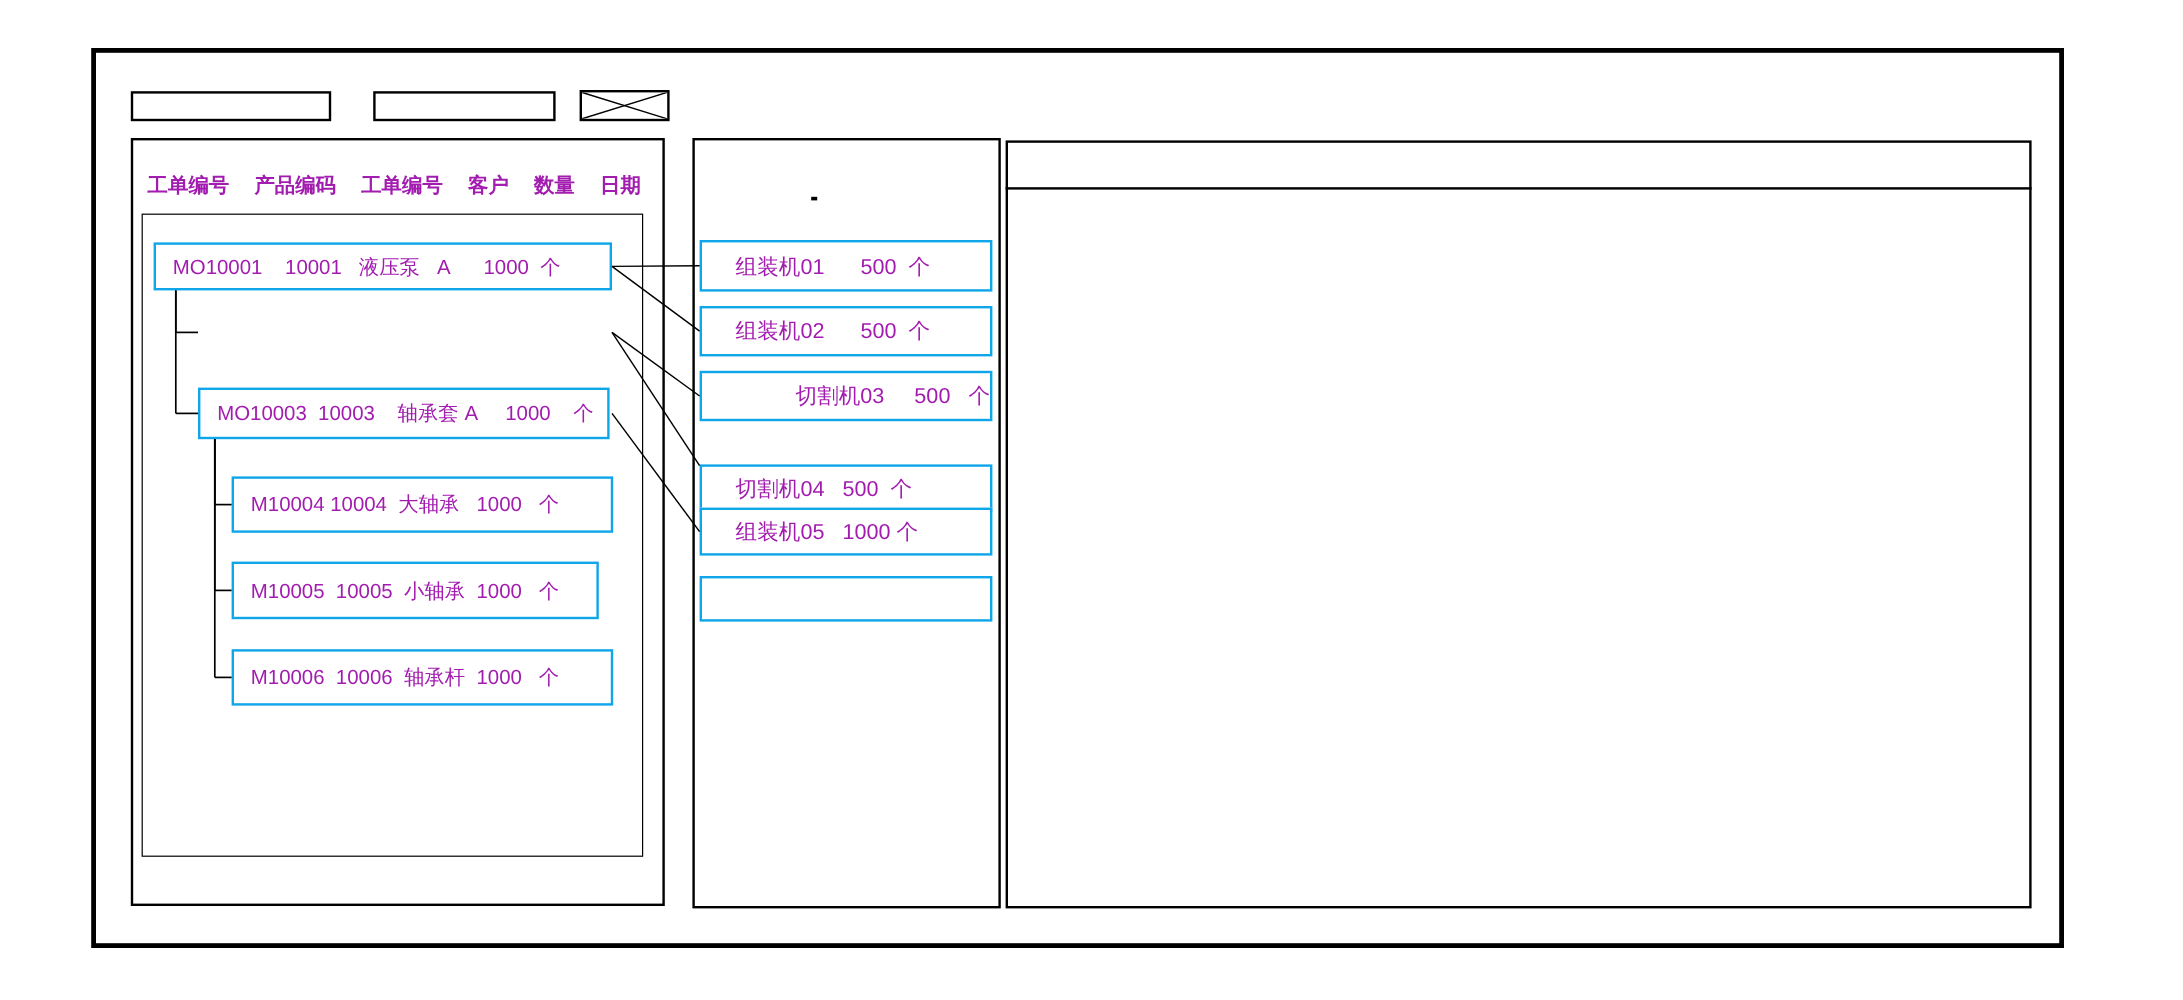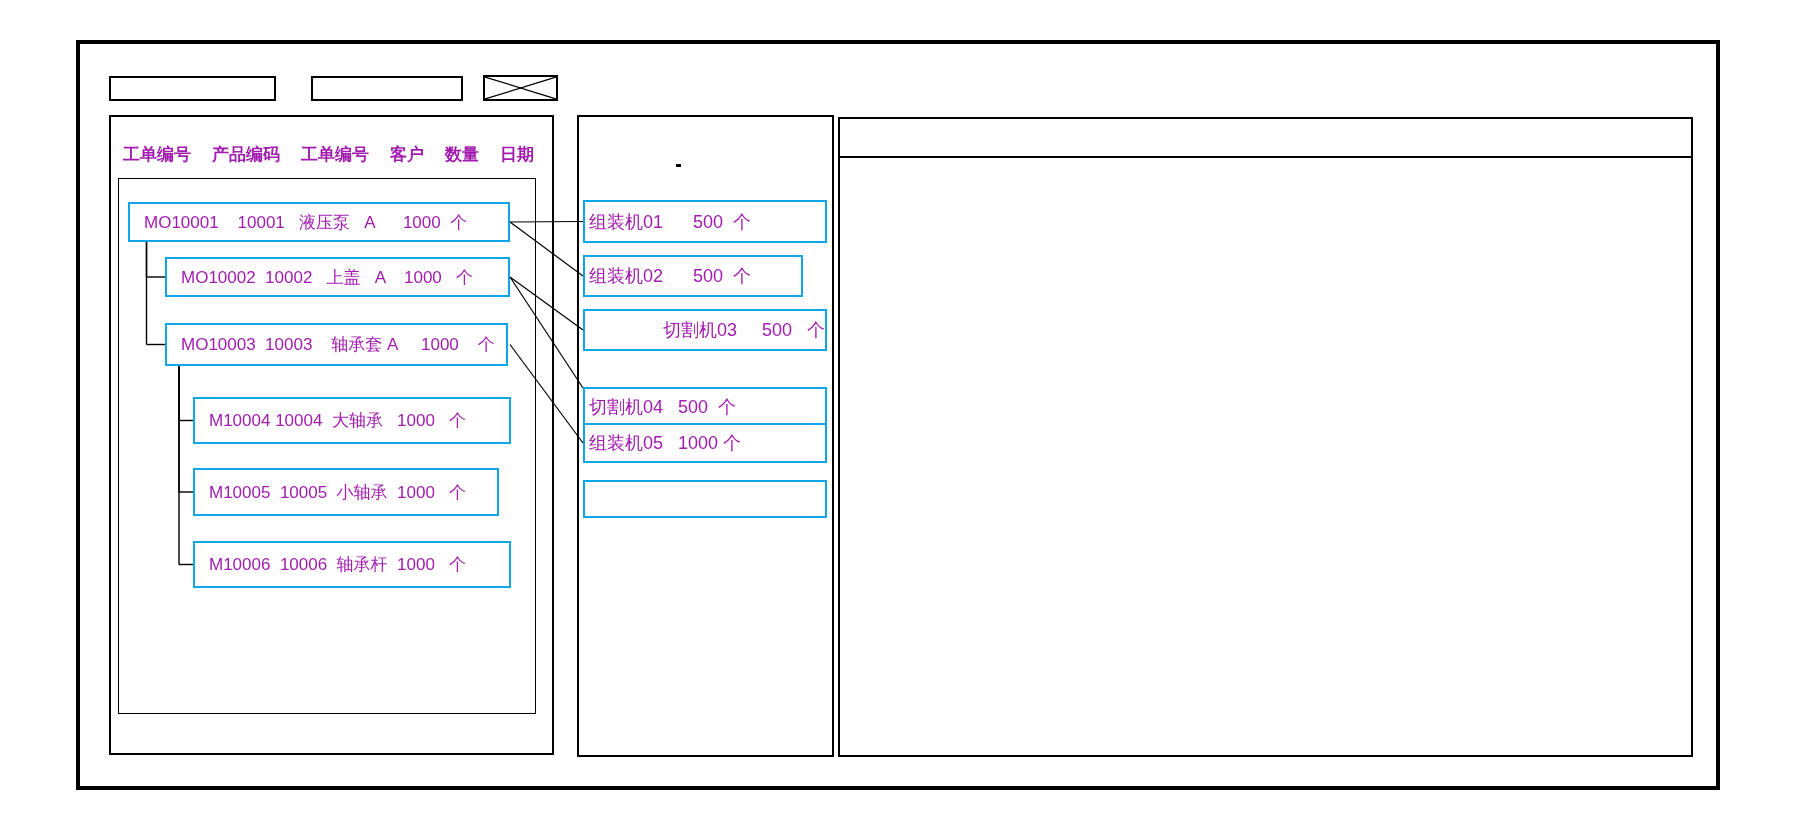--- a/index.html
+++ b/index.html
@@ -30,29 +30,29 @@
     font-size:17px;font-weight:bold;white-space:nowrap;}
   
   #tree-frame{left:118px;top:178px;width:418px;height:536px;border:1.5px solid #000;background:#fff;}
   
   .tnode,.mnode{
     border:2px solid #0ea5e9;background:#fff;
     font-size:17px;display:flex;align-items:center;
     white-space:pre;overflow:hidden;z-index:2;
   }
   .tnode{padding-left:14px;}
-  .mnode{padding-left:4px;font-size:18px;}
+  .mnode{padding-left:28px;font-size:18px;}
   #tnode-0{left:128px;top:202px;width:382px;height:40px;}
   #tnode-1{left:165px;top:257px;width:345px;height:40px;}
   #tnode-2{left:165px;top:323px;width:343px;height:43px;}
   #tnode-3{left:193px;top:397px;width:318px;height:47px;}
   #tnode-4{left:193px;top:468px;width:306px;height:48px;text-align:right;}
   #tnode-5{left:193px;top:541px;width:318px;height:47px;text-align:center;}
   #mnode-0{left:583px;top:200px;width:244px;height:43px;}
-  #mnode-1{left:583px;top:255px;width:220px;height:42px;}
+  #mnode-1{left:583px;top:255px;width:244px;height:42px;}
   #mnode-2{left:583px;top:309px;width:244px;height:42px;justify-content:flex-end;}
   #mnode-3{left:583px;top:387px;width:244px;height:40px;}
   #mnode-4{left:583px;top:423px;width:244px;height:40px;}
   #mnode-5{left:583px;top:480px;width:244px;height:38px;}
   
   #dot-mark{left:676px;top:164px;width:5px;height:3px;background:#000;}
   
   #overlay{left:0;top:0;width:1819px;height:833px;pointer-events:none;z-index:5;}
 </style>
 </head>
@@ -82,23 +82,20 @@
     <span>工单编号</span>
     <span>客户</span>
     <span>数量</span>
     <span>日期</span>
   </div>
 
   <div id="tree-frame" class="abs"></div>
 
   <div id="tnode-0" class="abs tnode">
     <span>MO10001    10001   液压泵   A      1000  个</span>
-  </div>
-  <div id="tnode-1" class="abs tnode">
-    <span>MO10002  10002   上盖   A    1000   个</span>
   </div>
   <div id="tnode-2" class="abs tnode">
     <span>MO10003  10003    轴承套 A     1000    个</span>
   </div>
   <div id="tnode-3" class="abs tnode">
     <span>M10004 10004  大轴承   1000   个</span>
   </div>
   <div id="tnode-4" class="abs tnode">
     <span>M10005  10005  小轴承  1000   个</span>
   </div>

